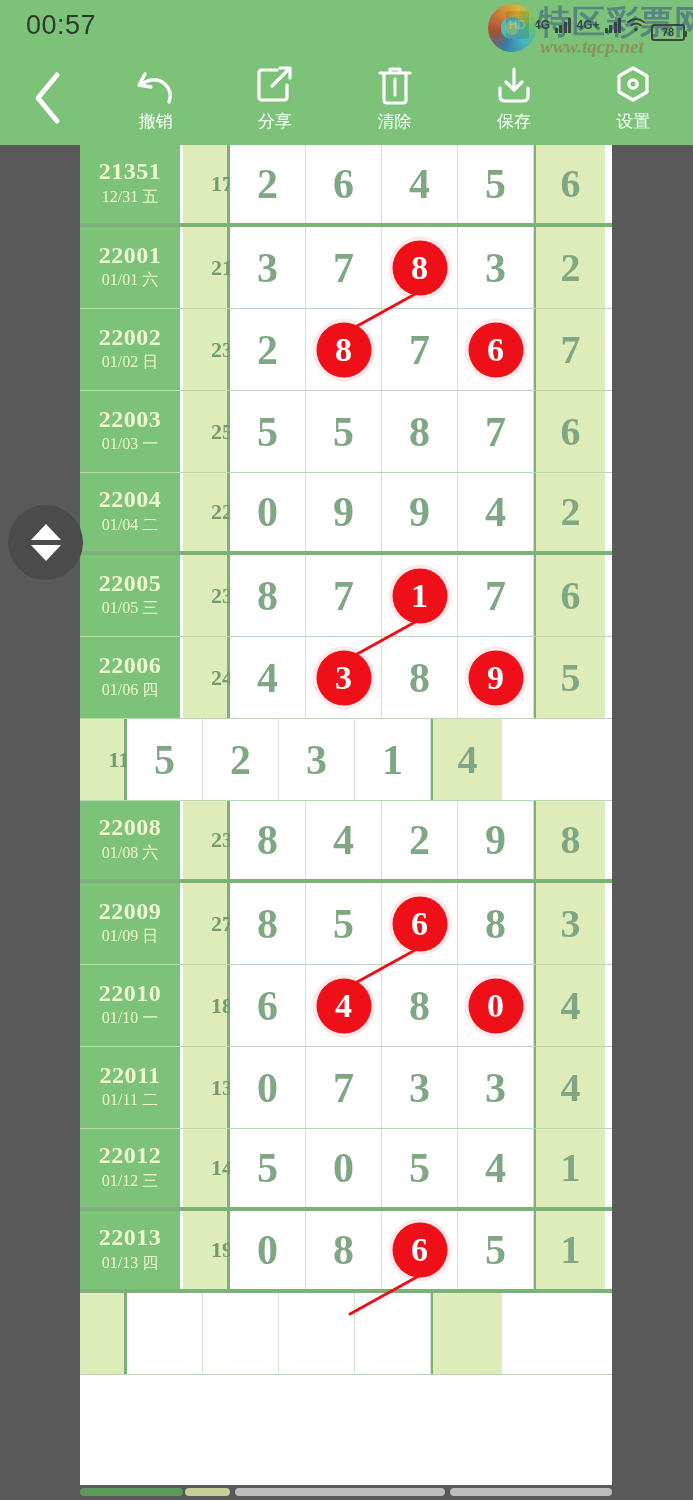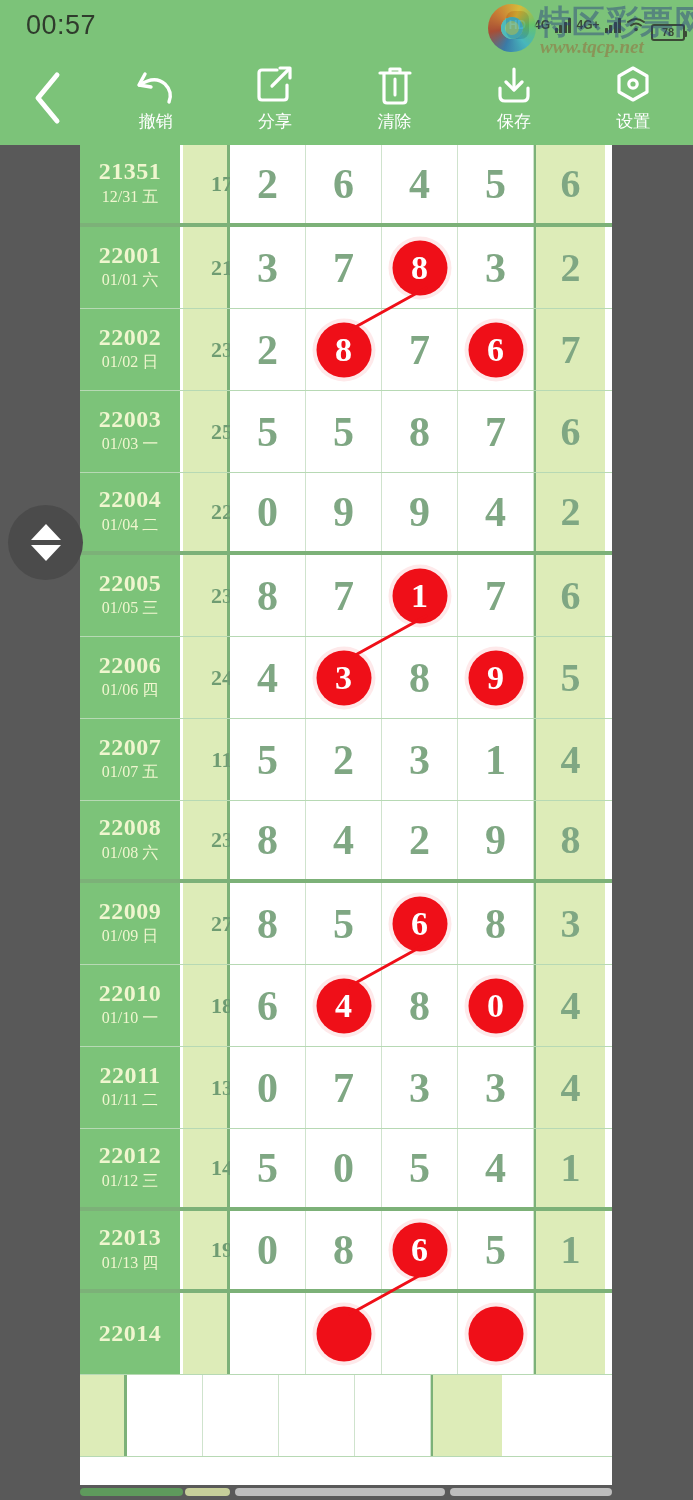--- a/index.html
+++ b/index.html
@@ -13,22 +13,22 @@
 
   
   .statusbar {
     position: absolute; top:0; left:0; width:693px; height:50px;
     background:#7cc379; display:flex; align-items:center;
   }
   .clock { margin-left:26px; font-size:27px; color:#2f3b2c; letter-spacing:0.5px;
            font-family:"Liberation Sans", sans-serif; }
   .status-right { margin-left:auto; margin-right:8px; display:flex; align-items:center; gap:5px; }
   .hd-badge {
-    font-size:12px; font-weight:bold; color:#3b82f6; background:#2d2a1d;
-    border-radius:8px; padding:7px 3px; letter-spacing:0;
+    font-size:12px; font-weight:bold; color:#fca5a5; background:#2d2a1d;
+    border-radius:3px; padding:7px 3px; letter-spacing:0;
   }
   .sig { display:flex; align-items:flex-end; gap:1.5px; height:16px; }
   .sig i { display:block; width:3px; background:#3b4a36; border-radius:0.5px; }
   .sig i:nth-child(1){height:5px}.sig i:nth-child(2){height:8px}
   .sig i:nth-child(3){height:11px}.sig i:nth-child(4){height:15px}
   .g4 { font-size:12px; color:#3b4a36; font-weight:bold; }
   .wifi-ic { width:20px; height:16px; position:relative; }
   .batt {
     width:34px; height:17px; border:2px solid #3b4a36; border-radius:3px;
     display:flex; align-items:center; justify-content:center;
@@ -406,24 +406,20 @@
           </div>
           <div class="c-num marked">
             <span class="ball"></span>
             <span class="d">9</span>
           </div>
           <div class="c-last">
             <span class="d">5</span>
           </div>
         </div>
         <div class="row thin-after">
-          <div class="c-period">
-            <div class="pn">22007</div>
-            <div class="pd">01/07 五</div>
-          </div>
           <div class="c-sum">11</div>
           <div class="c-num">
             <span class="d">5</span>
           </div>
           <div class="c-num">
             <span class="d">2</span>
           </div>
           <div class="c-num">
             <span class="d">3</span>
           </div>
@@ -561,43 +557,20 @@
           </div>
           <div class="c-num marked">
             <span class="ball"></span>
             <span class="d">6</span>
           </div>
           <div class="c-num">
             <span class="d">5</span>
           </div>
           <div class="c-last">
             <span class="d">1</span>
-          </div>
-        </div>
-        <div class="row thin-after">
-          <div class="c-period">
-            <div class="pn">22014</div>
-          </div>
-          <div class="c-sum"></div>
-          <div class="c-num">
-            <span class="d"></span>
-          </div>
-          <div class="c-num marked">
-            <span class="ball"></span>
-            <span class="d"></span>
-          </div>
-          <div class="c-num">
-            <span class="d"></span>
-          </div>
-          <div class="c-num marked">
-            <span class="ball"></span>
-            <span class="d"></span>
-          </div>
-          <div class="c-last">
-            <span class="d"></span>
           </div>
         </div>
         <div class="row thin-after">
           <div class="c-sum"></div>
           <div class="c-num">
             <span class="d"></span>
           </div>
           <div class="c-num">
             <span class="d"></span>
           </div>

